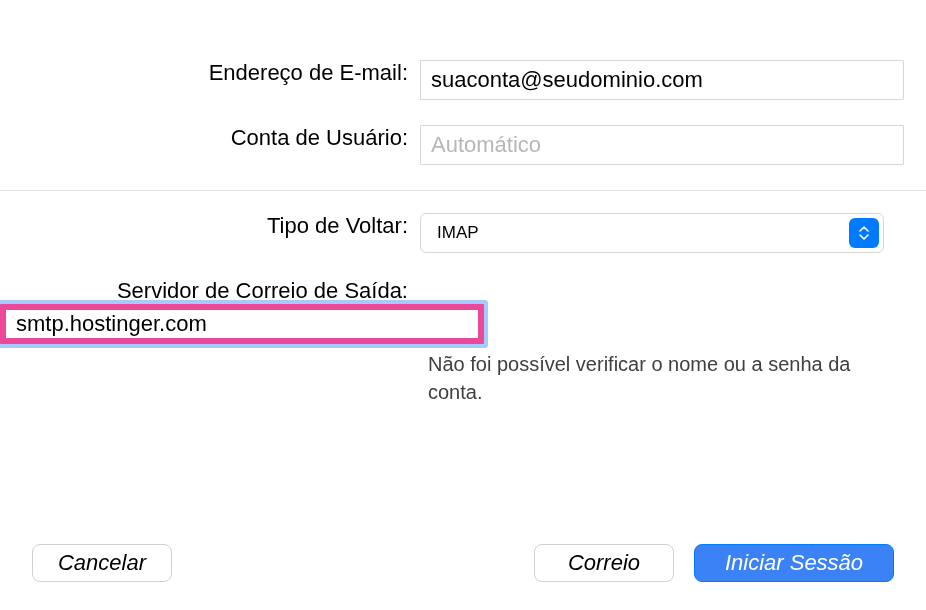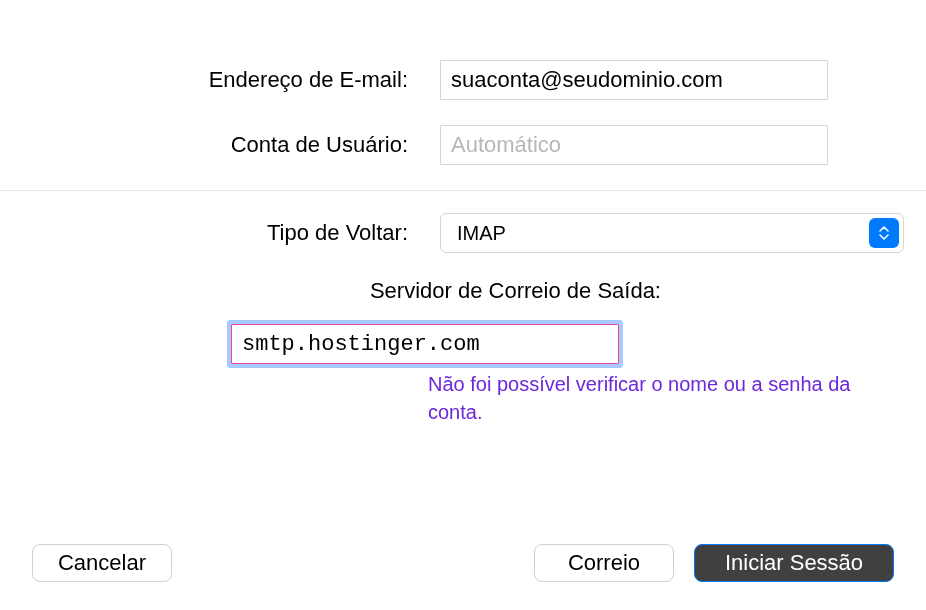--- a/index.html
+++ b/index.html
@@ -14,53 +14,50 @@
       background: #fff;
       width: 926px;
       height: 610px;
       position: relative;
     }
     .form-area {
       padding-top: 60px;
     }
     .form-row {
       display: flex;
-      align-items: center;
       margin-bottom: 25px;
-      gap: 20px;
     }
     .label {
       width: 420px;
       text-align: right;
       padding-right: 12px;
       font-size: 22px;
       color: #000;
     }
     .field-wrap {
       width: 464px;
     }
     .text-input {
-      width: 388px;
+      width: 484px;
       height: 40px;
       border: 1px solid #d6d6d6;
       border-radius: 1px;
       padding: 4px 10px;
       font-size: 22px;
       font-family: inherit;
       background: #fff;
       outline: none;
       color: #000;
     }
     .text-input::placeholder {
       color: #b7b7b7;
     }
     .text-input.focused {
-      border: 1px solid #ec4899;
+      border: 6px solid #ec4899;
       box-shadow: 0 0 0 4px rgba(0,103,244,0.35);
-      font-family: Liberation Mono, monospace;
     }
     .password-dots {
       width: 464px;
       height: 40px;
       border: 1px solid #d6d6d6;
       padding: 4px 10px;
       font-size: 18px;
       letter-spacing: 6px;
       line-height: 30px;
       display: flex;
@@ -73,21 +70,21 @@
     }
     .select-wrap {
       width: 464px;
       height: 40px;
       border: 1px solid #d6d6d6;
       border-radius: 6px;
       display: flex;
       align-items: center;
       padding-left: 16px;
       position: relative;
-      font-size: 20px;
+      font-size: 17px;
       background: #fff;
       cursor: default;
     }
     .select-caret {
       position: absolute;
       right: 4px;
       top: 4px;
       width: 30px;
       height: 30px;
       background: #007aff;
@@ -95,21 +92,21 @@
       display: flex;
       flex-direction: column;
       align-items: center;
       justify-content: center;
       gap: 2px;
     }
     .select-caret svg {
       display: block;
     }
     .error-text {
-      color: #6d28d9;
+      color: #404040;
       font-size: 20px;
       line-height: 1.4;
       margin-left: 428px;
       margin-top: 6px;
       width: 460px;
     }
     .button-bar {
       position: absolute;
       bottom: 28px;
       left: 0;
@@ -124,23 +121,24 @@
       font-size: 22px;
       font-family: inherit;
       padding: 0 22px;
       border: 1px solid #d0d0d0;
       background: #fff;
       cursor: default;
       display: flex;
       align-items: center;
       justify-content: center;
       min-width: 140px;
+      font-style: italic;
     }
     .btn.primary {
-      background: #404040;
+      background: #3b82f6;
       border-color: #007aff;
       color: #fff;
     }
     .spacer {
       flex: 1;
     }
     .btn + .btn {
       margin-left: 20px;
     }
   </style>

